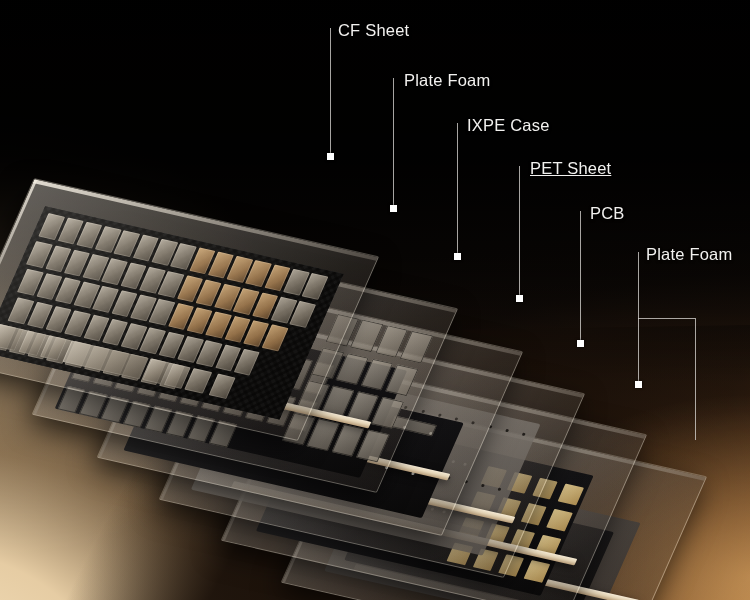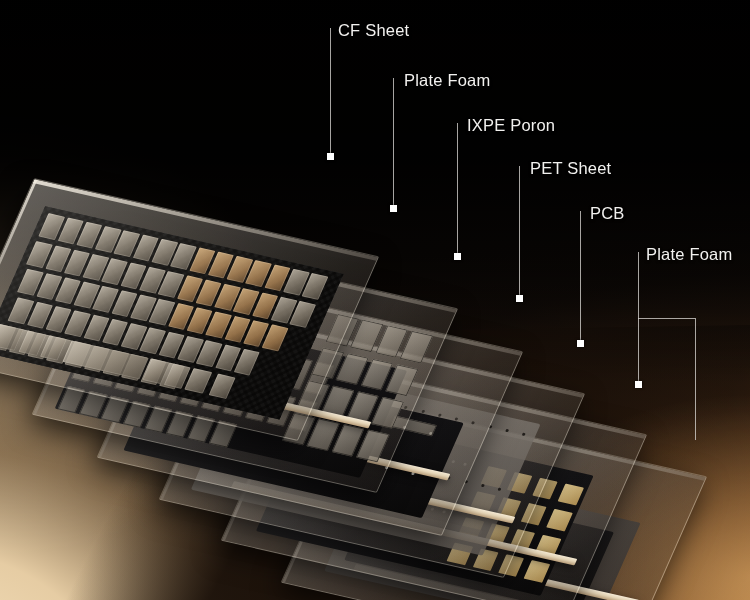--- a/index.html
+++ b/index.html
@@ -458,18 +458,18 @@
       <div class="leader" style="left:580px;top:211px;height:132px;"></div>
       <div class="marker" style="left:577px;top:340px;"></div>
       <div class="leader" style="left:638px;top:252px;height:132px;"></div>
       <div class="leader-h" style="left:638px;top:318px;width:57px;"></div>
       <div class="leader" style="left:695px;top:318px;height:122px;"></div>
       <div class="marker" style="left:635px;top:381px;"></div>
     </div>
 
   <div class="label" style="left:338px;top:21px;">CF Sheet</div>
   <div class="label" style="left:404px;top:71px;">Plate Foam</div>
-  <div class="label" style="left:467px;top:116px;">IXPE Poron</div>
-  <div class="label" style="left:530px;top:159px;">PET Sheet</div>
+  <div class="label" style="left:467px;top:116px;">IXPE Case</div>
+  <div class="label" style="left:530px;top:159px;text-decoration:underline;">PET Sheet</div>
   <div class="label" style="left:590px;top:204px;">PCB</div>
   <div class="label" style="left:646px;top:245px;">Plate Foam</div>
 
 </div>
 
 </body></html>

